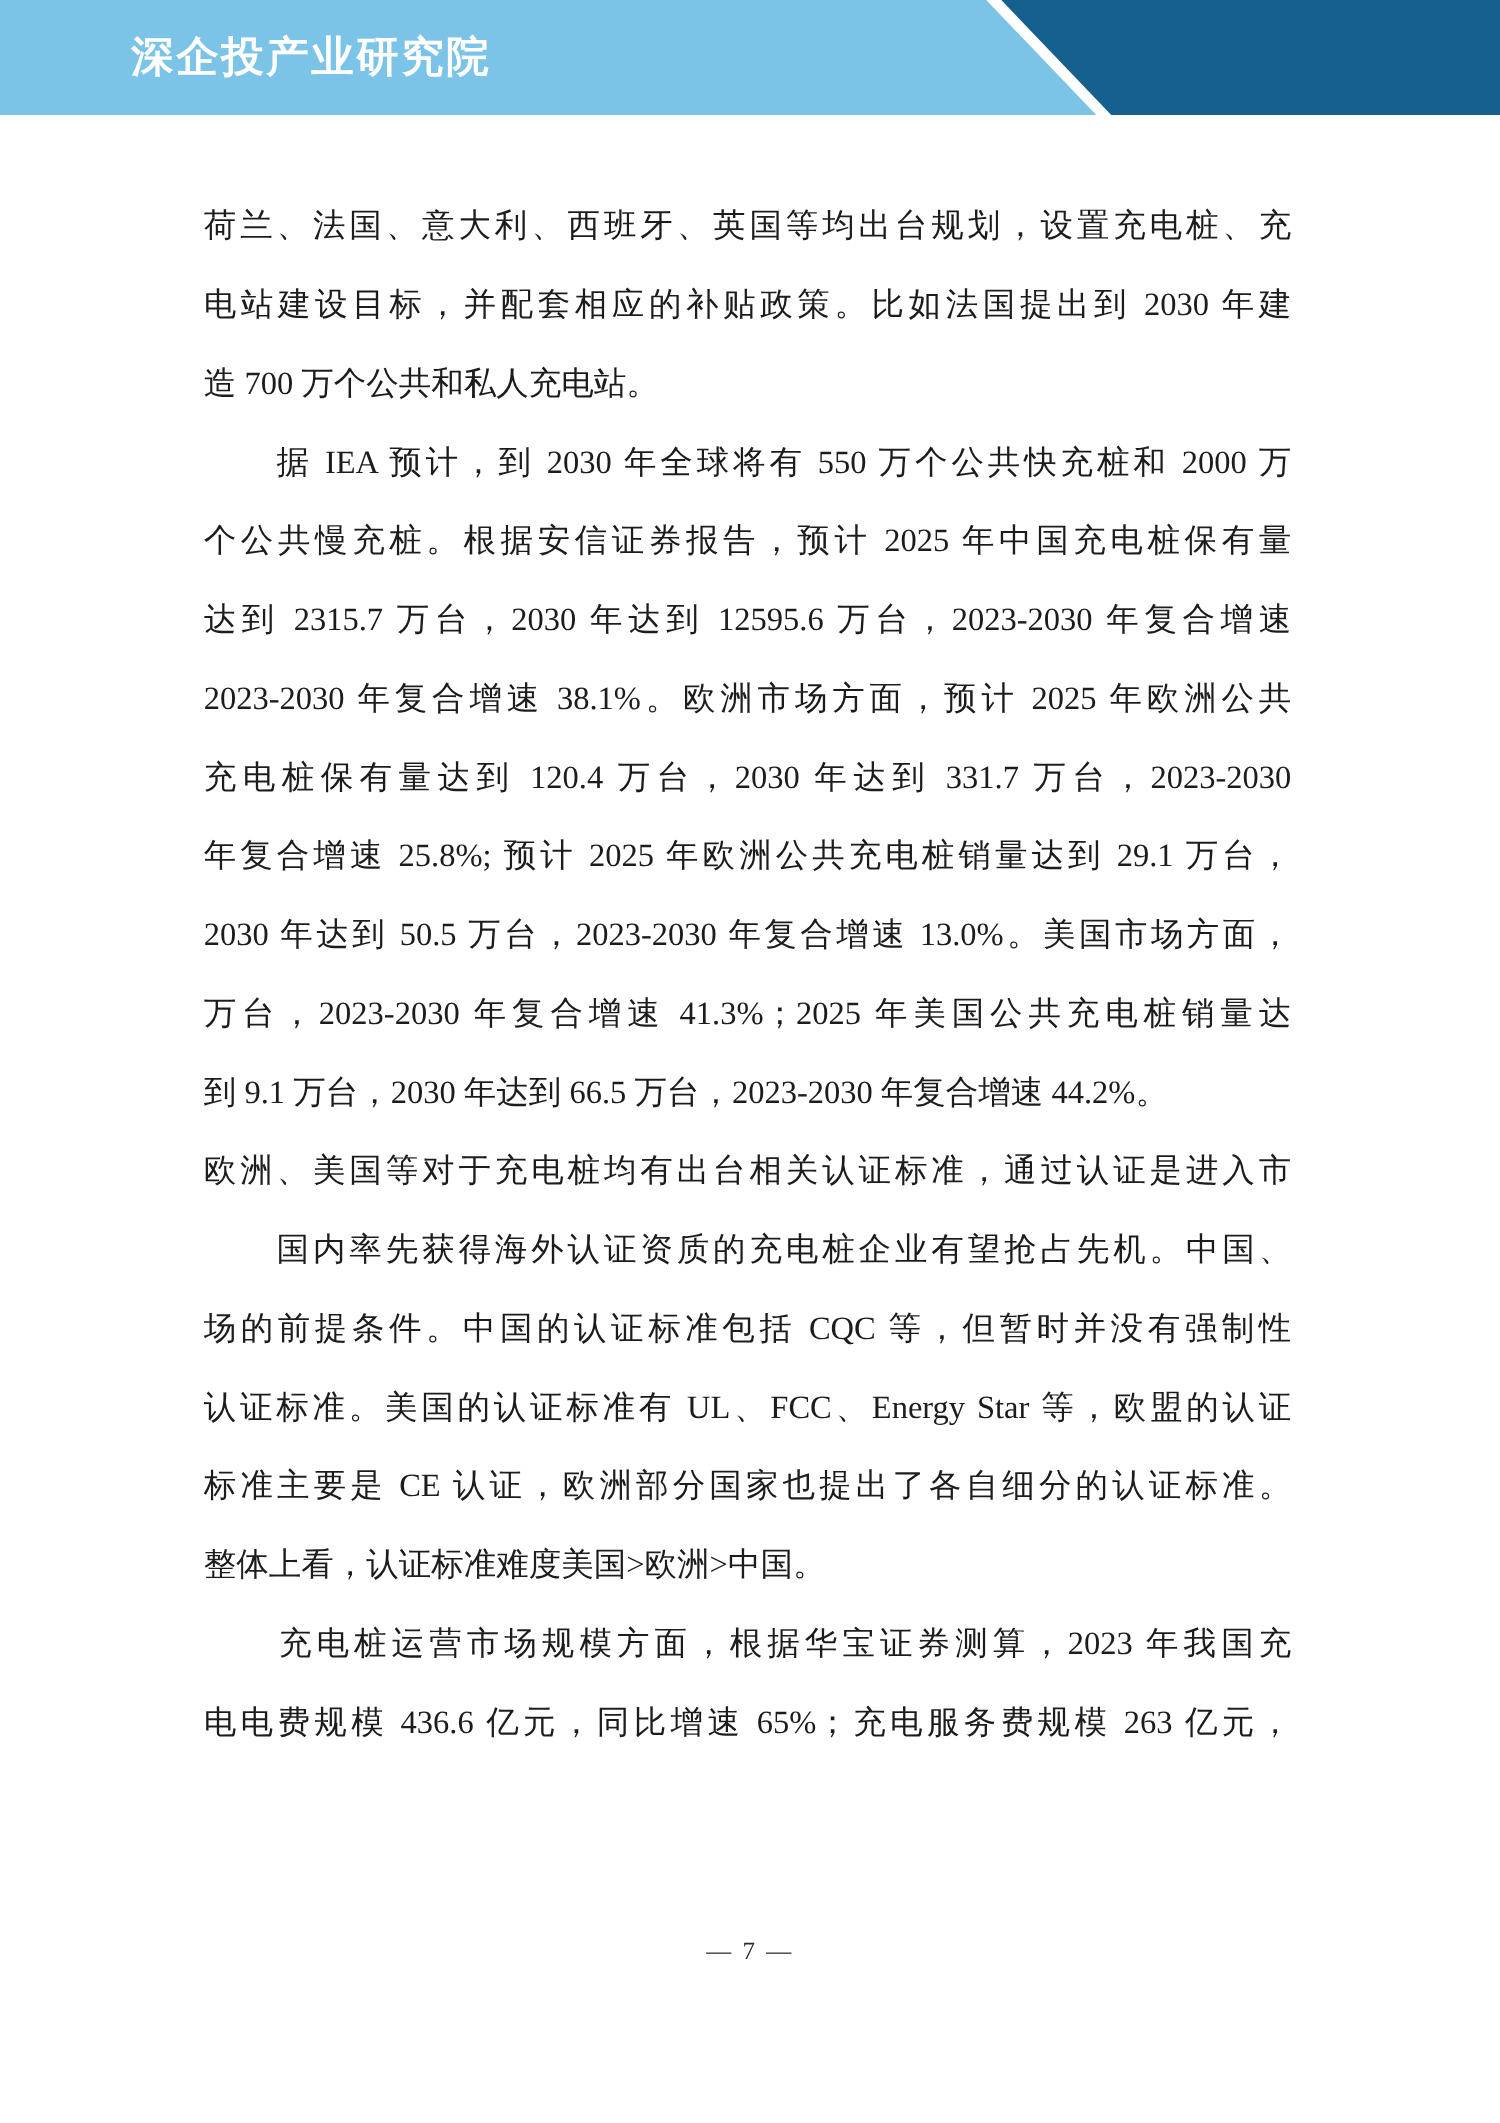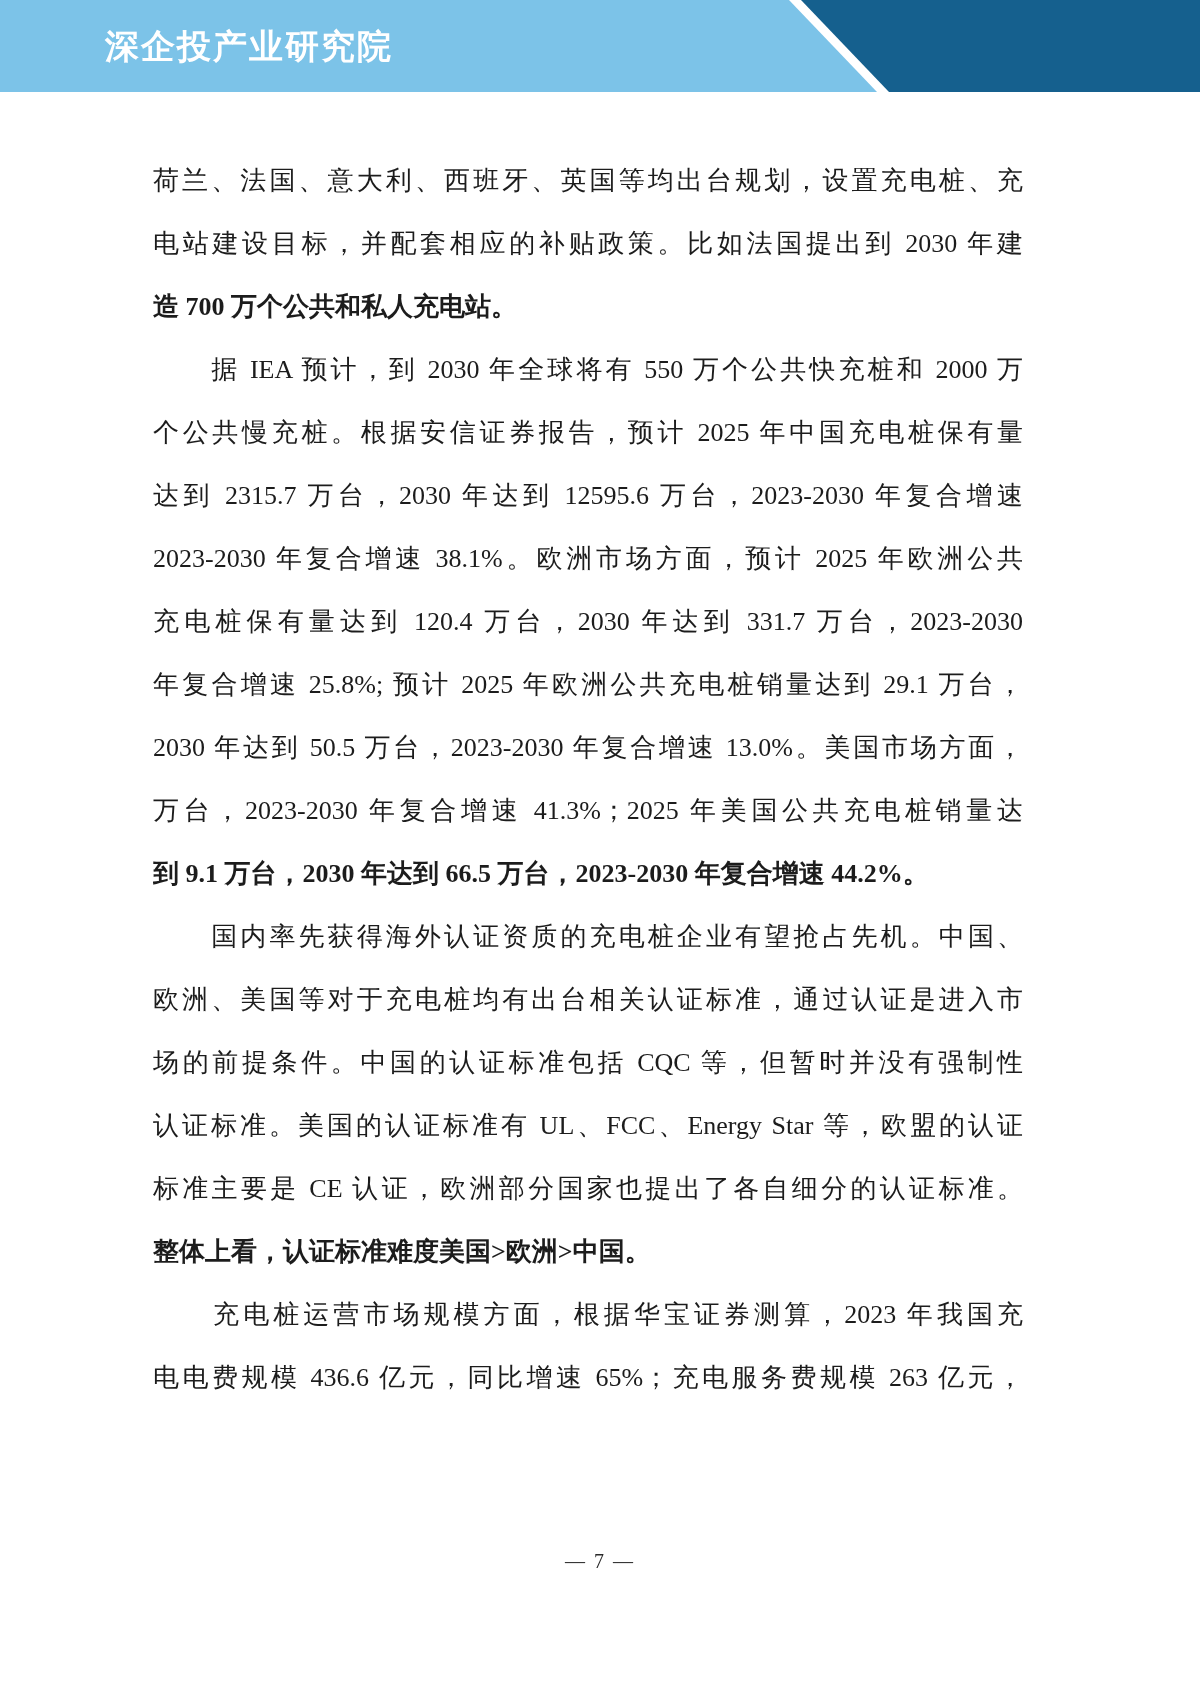--- a/index.html
+++ b/index.html
@@ -45,37 +45,36 @@
     font-family: "Liberation Sans", "DejaVu Sans", sans-serif;
     font-weight: 700;
     font-size: 34px;
     letter-spacing: 2px;
     white-space: nowrap;
   }
 
   
   .doc {
     position: absolute;
-    left: 153px;
+    left: 163px;
     top: 149px;
     width: 870px;
     font-size: 26px;
     line-height: 63px;
     color: #1c1c1c;
   }
   .doc-line {
     text-align: justify;
     text-align-last: justify;
     overflow: hidden;
     white-space: normal;
     height: 63px;
   }
   .doc-line.no-just {
     text-align-last: left;
-    font-weight: bold;
   }
 
   
   .pagenum {
     position: absolute;
     top: 1550px;
     left: 0;
     width: 1200px;
     text-align: center;
     font-size: 20px;
@@ -101,22 +100,22 @@
       <div class="doc-line no-just">造 700 万个公共和私人充电站。</div>
       <div class="doc-line">　　据 IEA 预计，到 2030 年全球将有 550 万个公共快充桩和 2000 万</div>
       <div class="doc-line">个公共慢充桩。根据安信证券报告，预计 2025 年中国充电桩保有量</div>
       <div class="doc-line">达到 2315.7 万台，2030 年达到 12595.6 万台，2023-2030 年复合增速</div>
       <div class="doc-line">2023-2030 年复合增速 38.1%。欧洲市场方面，预计 2025 年欧洲公共</div>
       <div class="doc-line">充电桩保有量达到 120.4 万台，2030 年达到 331.7 万台，2023-2030</div>
       <div class="doc-line">年复合增速 25.8%; 预计 2025 年欧洲公共充电桩销量达到 29.1 万台，</div>
       <div class="doc-line">2030 年达到 50.5 万台，2023-2030 年复合增速 13.0%。美国市场方面，</div>
       <div class="doc-line">万台，2023-2030 年复合增速 41.3%；2025 年美国公共充电桩销量达</div>
       <div class="doc-line no-just">到 9.1 万台，2030 年达到 66.5 万台，2023-2030 年复合增速 44.2%。</div>
+      <div class="doc-line">欧洲、美国等对于充电桩均有出台相关认证标准，通过认证是进入市</div>
       <div class="doc-line">　　国内率先获得海外认证资质的充电桩企业有望抢占先机。中国、</div>
-      <div class="doc-line">欧洲、美国等对于充电桩均有出台相关认证标准，通过认证是进入市</div>
       <div class="doc-line">场的前提条件。中国的认证标准包括 CQC 等，但暂时并没有强制性</div>
       <div class="doc-line">认证标准。美国的认证标准有 UL、FCC、Energy Star 等，欧盟的认证</div>
       <div class="doc-line">标准主要是 CE 认证，欧洲部分国家也提出了各自细分的认证标准。</div>
       <div class="doc-line no-just">整体上看，认证标准难度美国&gt;欧洲&gt;中国。</div>
       <div class="doc-line">　　充电桩运营市场规模方面，根据华宝证券测算，2023 年我国充</div>
       <div class="doc-line">电电费规模 436.6 亿元，同比增速 65%；充电服务费规模 263 亿元，</div>
     </main>
 
   <footer class="pagenum">— 7 —</footer>
 

